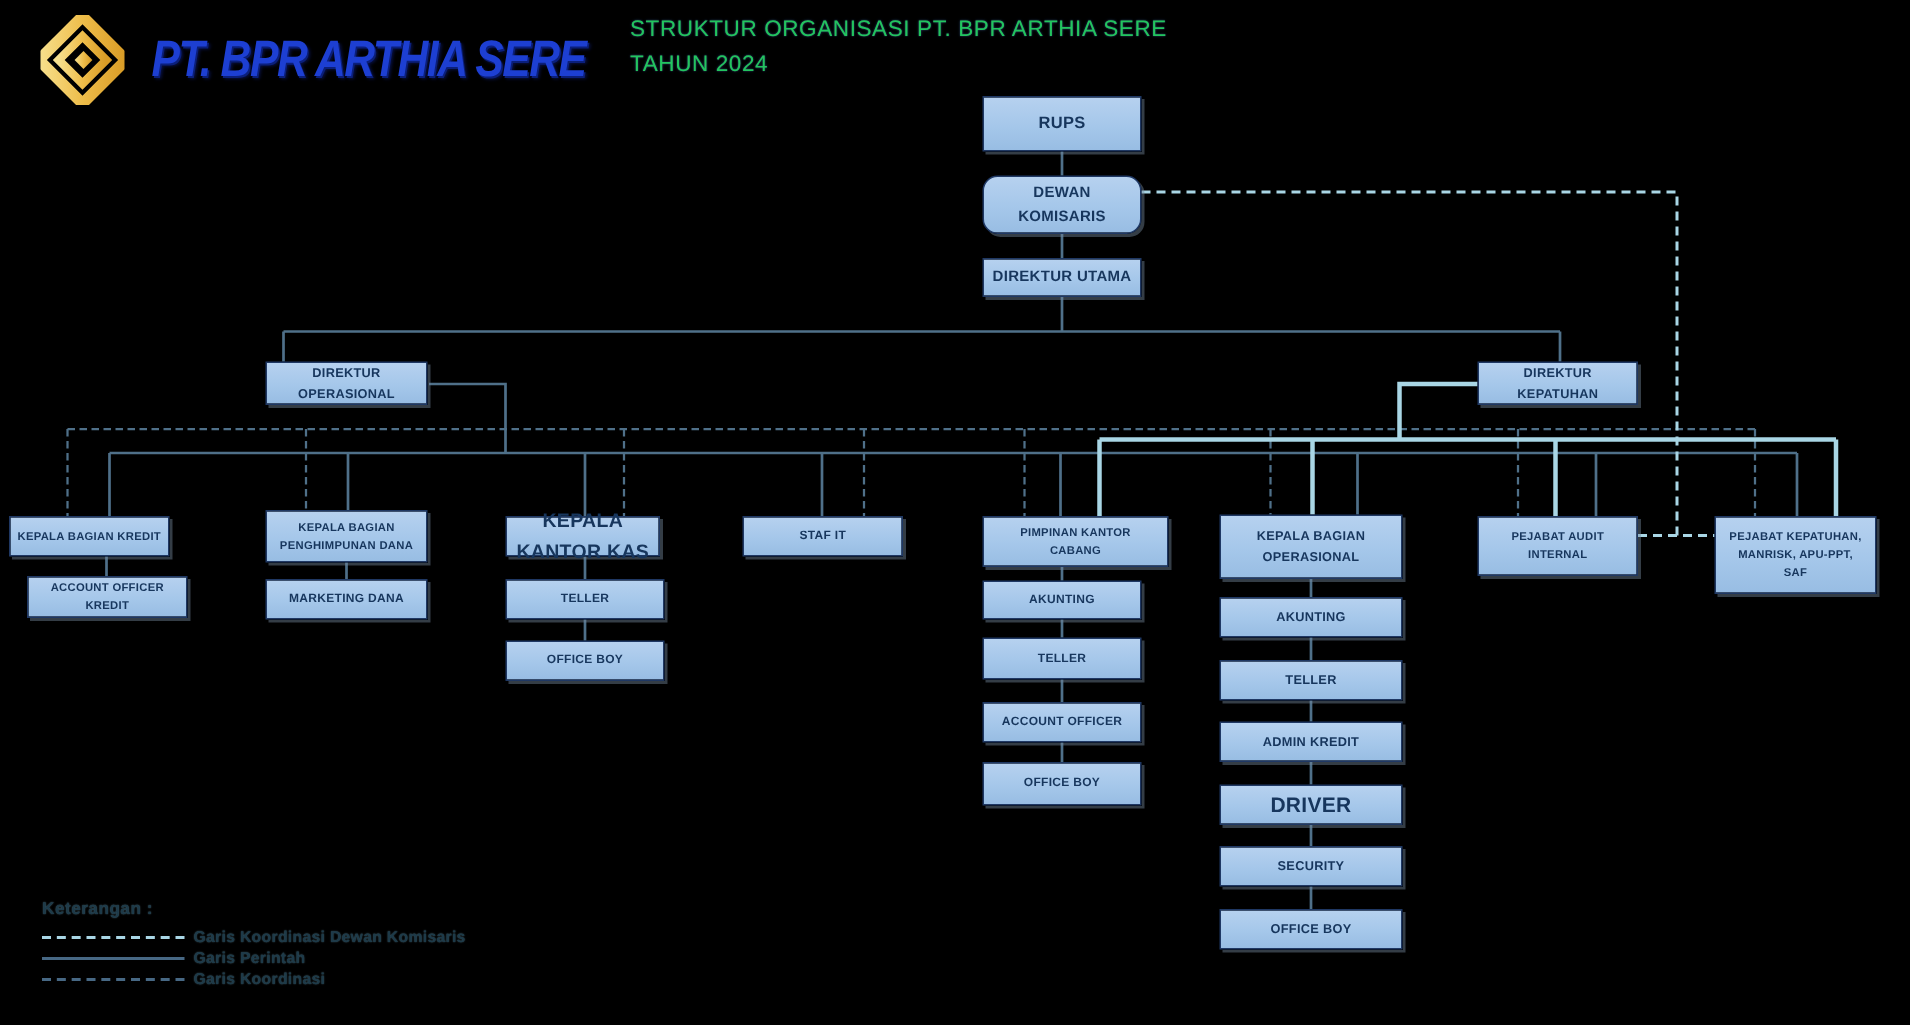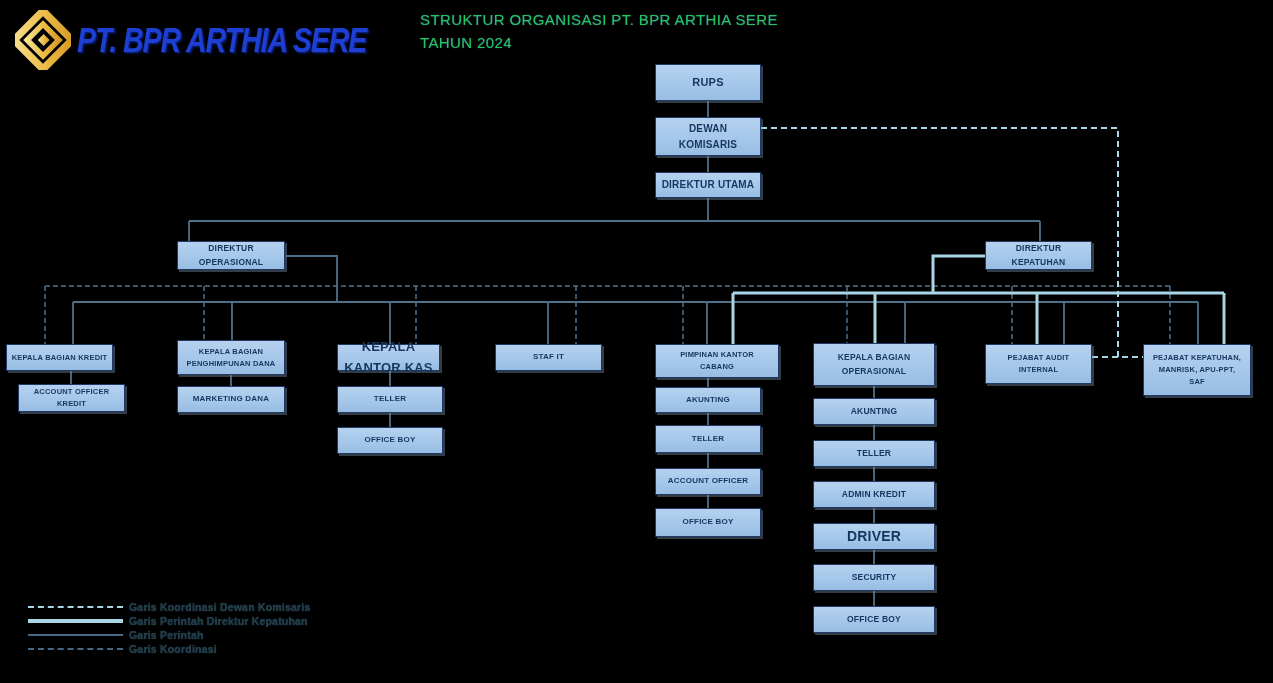--- a/index.html
+++ b/index.html
@@ -1,21 +1,21 @@
 <!DOCTYPE html>
 <html><head>
 <meta charset="utf-8">
 <style>
   html,body{margin:0;padding:0;background:#000;}
   .stage{
     position:relative;width:1273px;height:683px;background:#000;overflow:hidden;
     font-family:"Liberation Sans",sans-serif;
   }
   
-  .logo{position:absolute;left:15px;top:10px;display:flex;align-items:center;gap:6px;}
+  .logo{position:absolute;left:27px;top:10px;display:flex;align-items:center;gap:18px;}
   .logo-text{
     font-weight:bold;font-style:italic;font-size:29px;color:#1d3fd2;
     letter-spacing:-1px;transform:scale(0.98,1.18);transform-origin:left center;
     text-shadow:1px 1px 0 #0b1f7a, 2px 2px 2px rgba(10,20,80,.8);
     white-space:nowrap;
   }
   .title{
     position:absolute;left:420px;top:8px;width:560px;text-align:left;
     font-weight:normal;font-size:15px;line-height:1.55;color:#22c55e;
     text-shadow:0 0 1px rgba(90,130,180,.45), 0 0 2px rgba(40,70,110,.6);
@@ -139,21 +139,21 @@
     <div class="logo-text">PT. BPR ARTHIA SERE</div>
   </div>
 
   <div class="title">
     <div>STRUKTUR ORGANISASI PT. BPR ARTHIA SERE</div>
     <div>TAHUN 2024</div>
   </div>
 
   <div>
       <div class="node" style="left: 655px; top: 64px; width: 106px; height: 37px; font-size: 11px;">RUPS</div>
-      <div class="node" style="left: 655px; top: 117px; width: 106px; height: 39px; font-size: 10px;">DEWAN
+      <div class="node" style="left: 655px; top: 117px; width: 106px; height: 39px; font-size: 10px; border-radius: 10px;">DEWAN
 KOMISARIS</div>
       <div class="node" style="left: 655px; top: 172px; width: 106px; height: 26px; font-size: 10px;">DIREKTUR UTAMA</div>
       <div class="node" style="left: 177px; top: 241px; width: 108px; height: 29px; font-size: 8.5px;">DIREKTUR
 OPERASIONAL</div>
       <div class="node" style="left: 985px; top: 241px; width: 107px; height: 29px; font-size: 8.5px;">DIREKTUR
 KEPATUHAN</div>
       <div class="node" style="left: 6px; top: 344px; width: 107px; height: 27px; font-size: 7.5px;">KEPALA BAGIAN KREDIT</div>
       <div class="node" style="left: 18px; top: 384px; width: 107px; height: 28px; font-size: 7.5px;">ACCOUNT OFFICER
 KREDIT</div>
       <div class="node" style="left: 177px; top: 340px; width: 108px; height: 35px; font-size: 7.5px;">KEPALA BAGIAN
@@ -178,29 +178,26 @@
       <div class="node" style="left: 813px; top: 564px; width: 122px; height: 27px; font-size: 8.5px;">SECURITY</div>
       <div class="node" style="left: 813px; top: 606px; width: 122px; height: 27px; font-size: 8.5px;">OFFICE BOY</div>
       <div class="node" style="left: 985px; top: 344px; width: 107px; height: 40px; font-size: 7.5px;">PEJABAT AUDIT
 INTERNAL</div>
       <div class="node" style="left: 1143px; top: 344px; width: 108px; height: 52px; font-size: 7.5px;">PEJABAT KEPATUHAN,
 MANRISK, APU-PPT,
 SAF</div>
     </div>
 
   <div class="legend">
+    <div class="legend-heading">Keterangan :</div>
     <div class="legend-row">
       <div class="legend-swatch sw-teal-dashed"></div>
       <div class="legend-label">Garis Koordinasi Dewan Komisaris</div>
     </div>
     <div class="legend-row">
-      <div class="legend-swatch sw-teal-solid"></div>
-      <div class="legend-label">Garis Perintah Direktur Kepatuhan</div>
-    </div>
-    <div class="legend-row">
       <div class="legend-swatch sw-dark-solid"></div>
       <div class="legend-label">Garis Perintah</div>
     </div>
     <div class="legend-row">
       <div class="legend-swatch sw-dark-dashed"></div>
       <div class="legend-label">Garis Koordinasi</div>
     </div>
   </div>
 
 </div>

